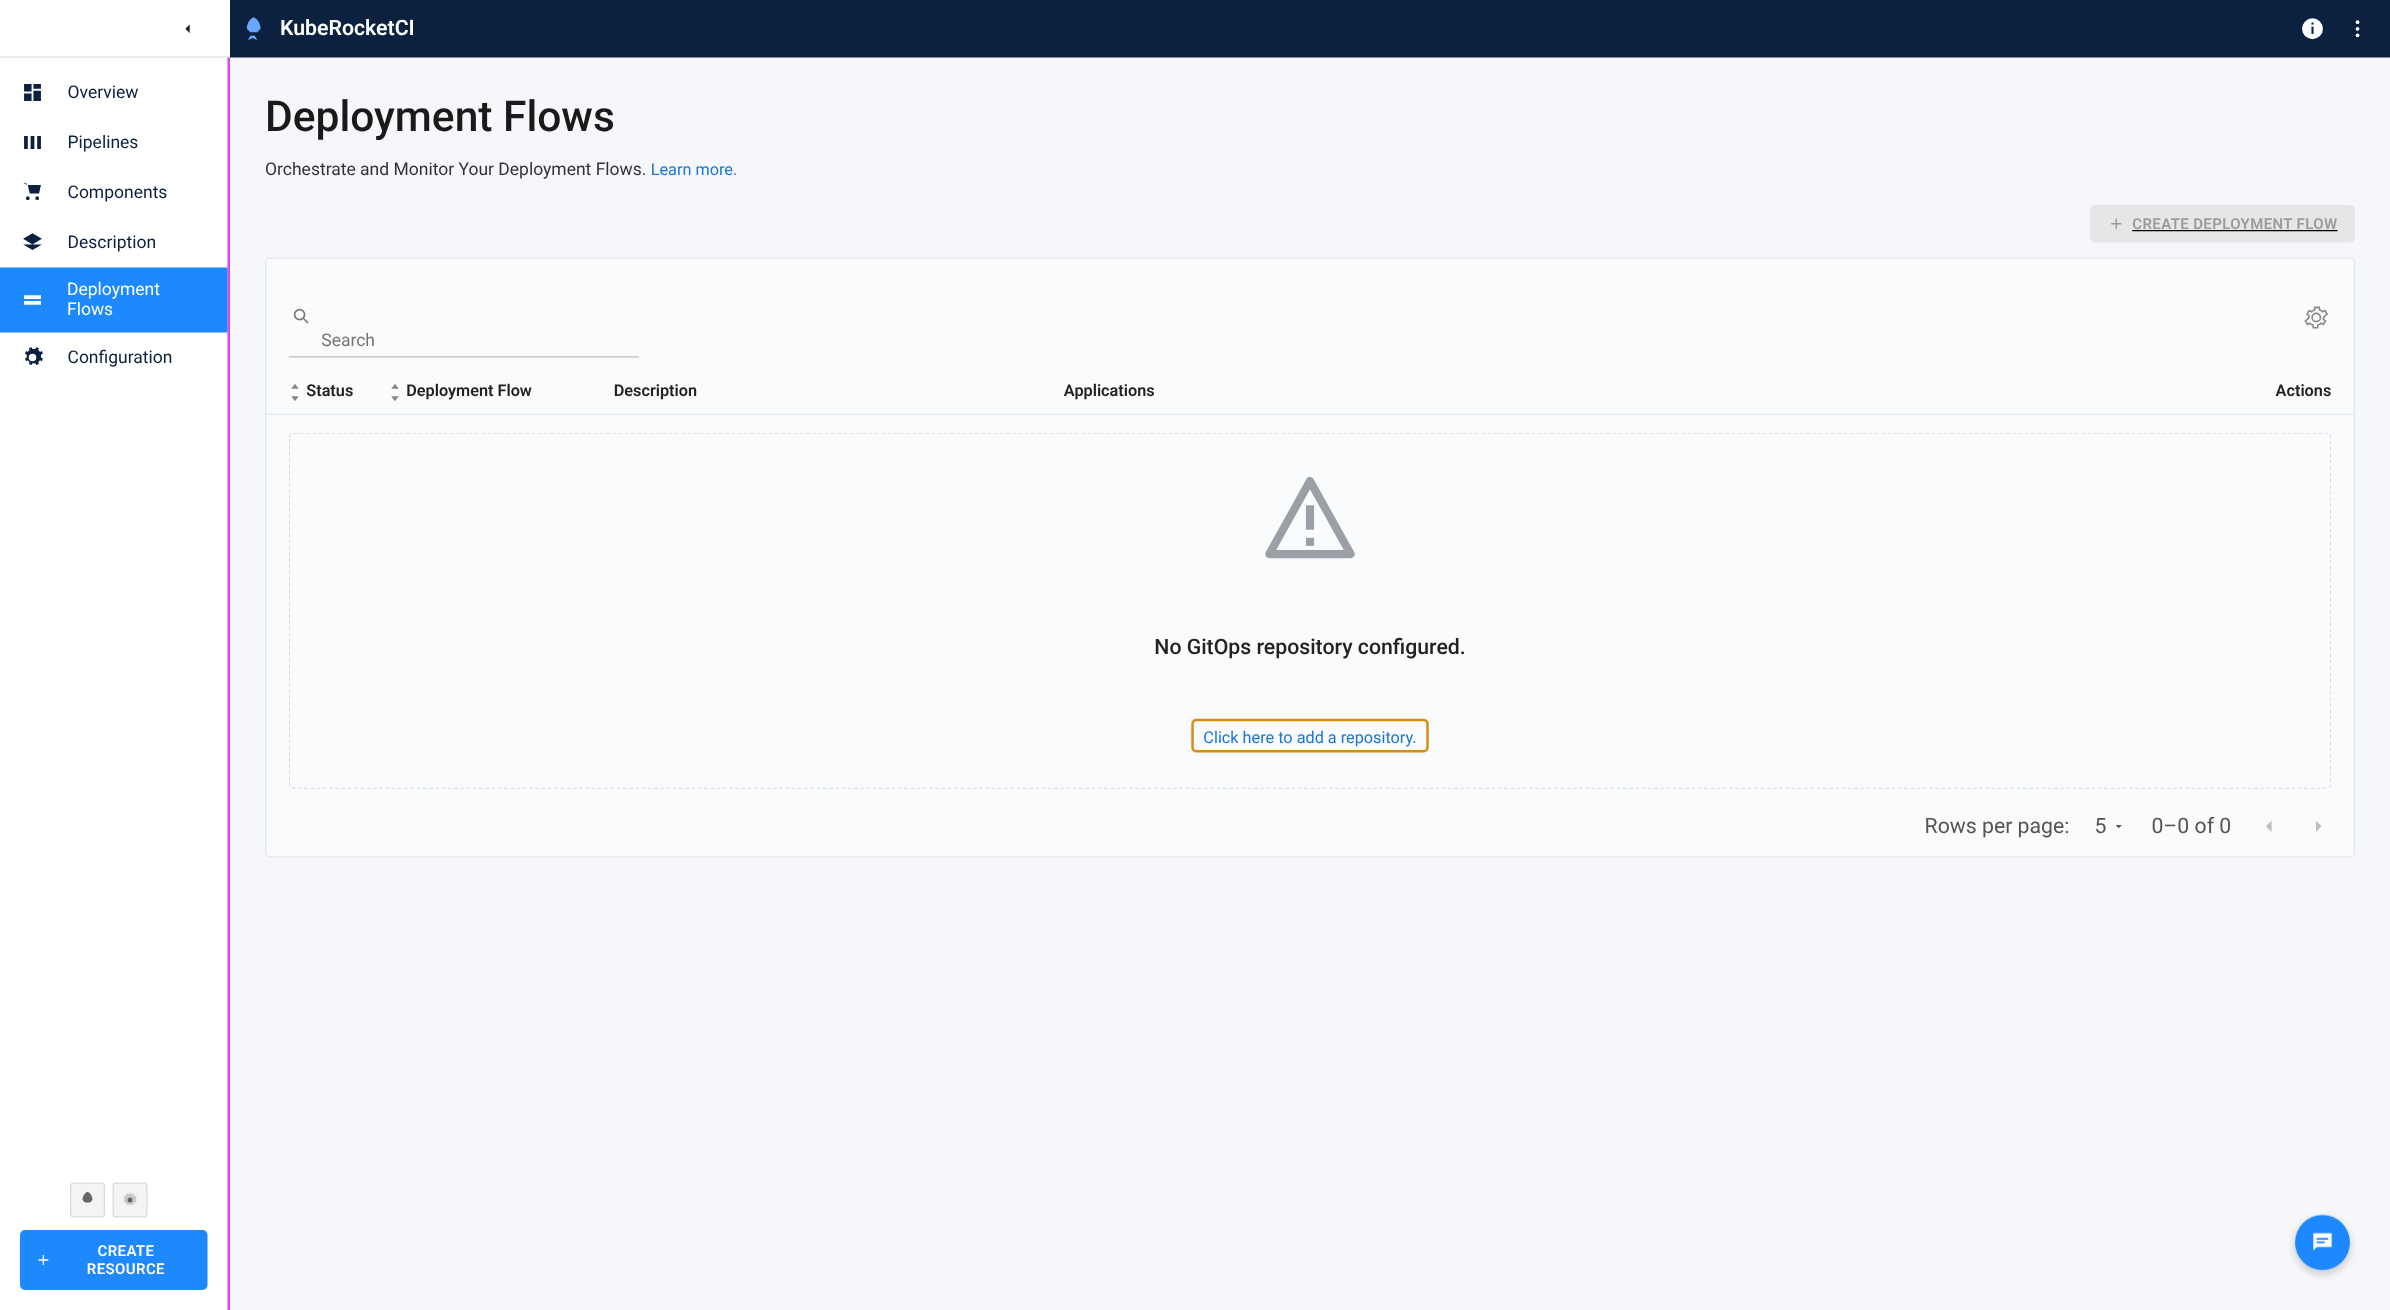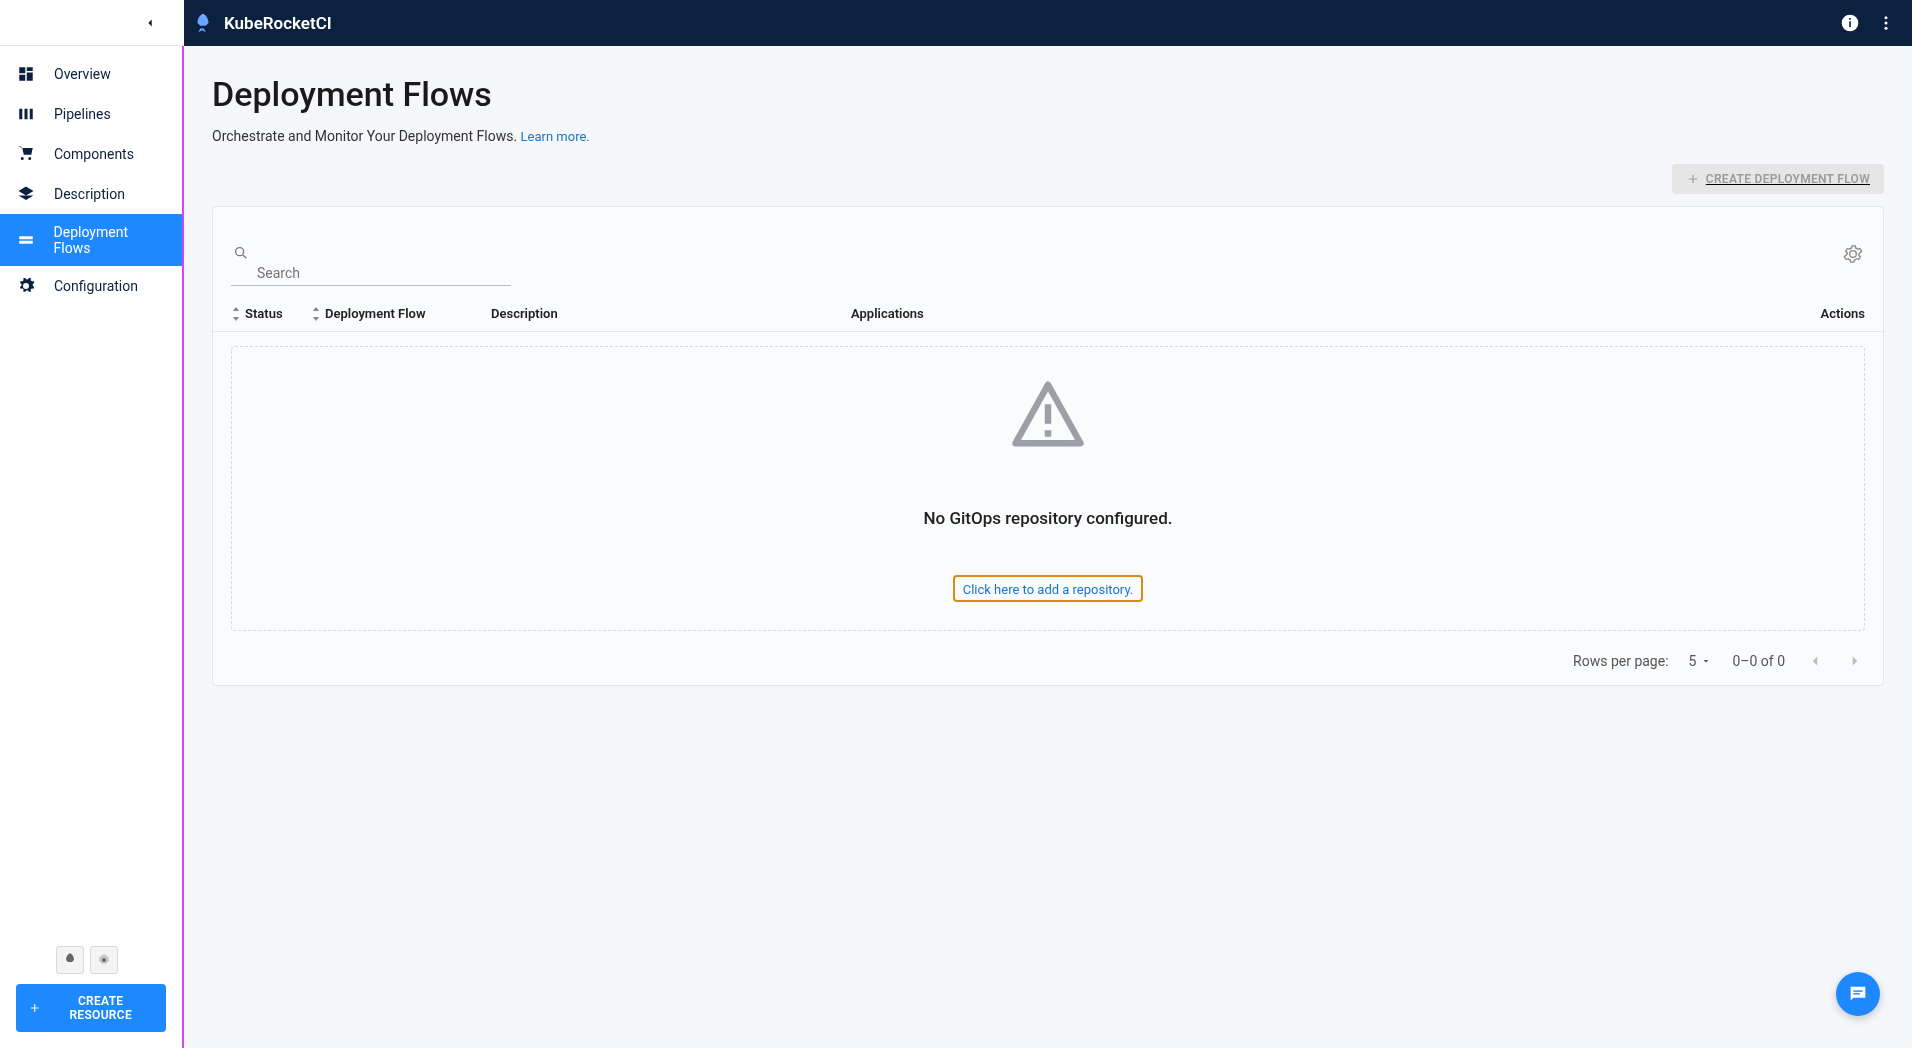--- a/index.html
+++ b/index.html
@@ -53,21 +53,21 @@
 .col-apps{ flex:1;}
 .col-actions{ width:80px; text-align:right;}
 .sort-icon{width:10px; height:14px; color:#888;}
 
 .empty-box { margin:14px 18px 10px; border:1px dashed #d6d9dd; border-radius:4px; padding:28px 20px 28px; display:flex; flex-direction:column; align-items:center; color:#333;gap:37px; }
 .warn-icon { width:78px; height:78px; color:#9aa0a6; margin-bottom:18px;}
 .empty-title { font-size:17px; font-weight:500; margin-bottom:10px; color:#222;}
 .empty-link-wrap { border:2px solid #d98b1a; border-radius:4px; padding:2px 8px;}
 .empty-link { color:#1976d2; font-size:13px; text-decoration:none;}
 
-.pager { display:flex; align-items:center; justify-content:flex-end; gap:20px; padding:10px 18px 14px; font-size:14px; color:#555;}
+.pager { display:flex; align-items:center; justify-content:flex-end; gap:20px; padding:10px 18px 14px; font-size:17px; color:#555;}
 .pager .per-label{}
 .pager .per-value{ display:flex; align-items:center; gap:4px; cursor:pointer;}
 .pager .range{}
 .pager .nav-btn{ width:20px; height:20px; color:#bdbdbd; cursor:pointer; display:flex; align-items:center; justify-content:center;}
 
 
 .fab { position:fixed; right:32px; bottom:32px; width:44px; height:44px; border-radius:50%; background:#1e88ff; display:flex; align-items:center; justify-content:center; color:#fff; cursor:pointer; box-shadow:0 3px 8px rgba(0,0,0,.2);}
 
 svg { display:block; }
 </style>

